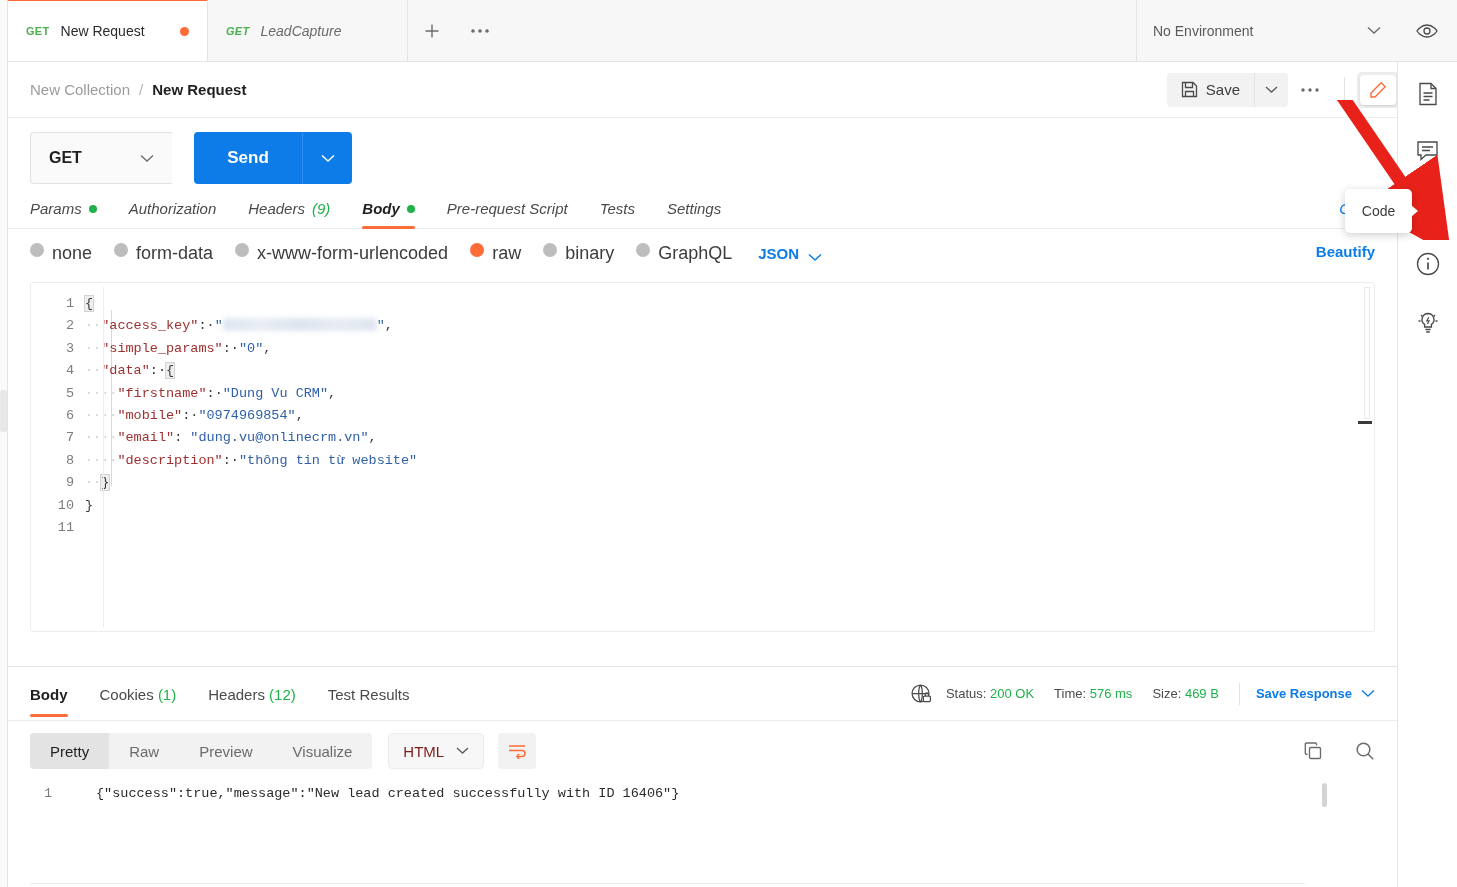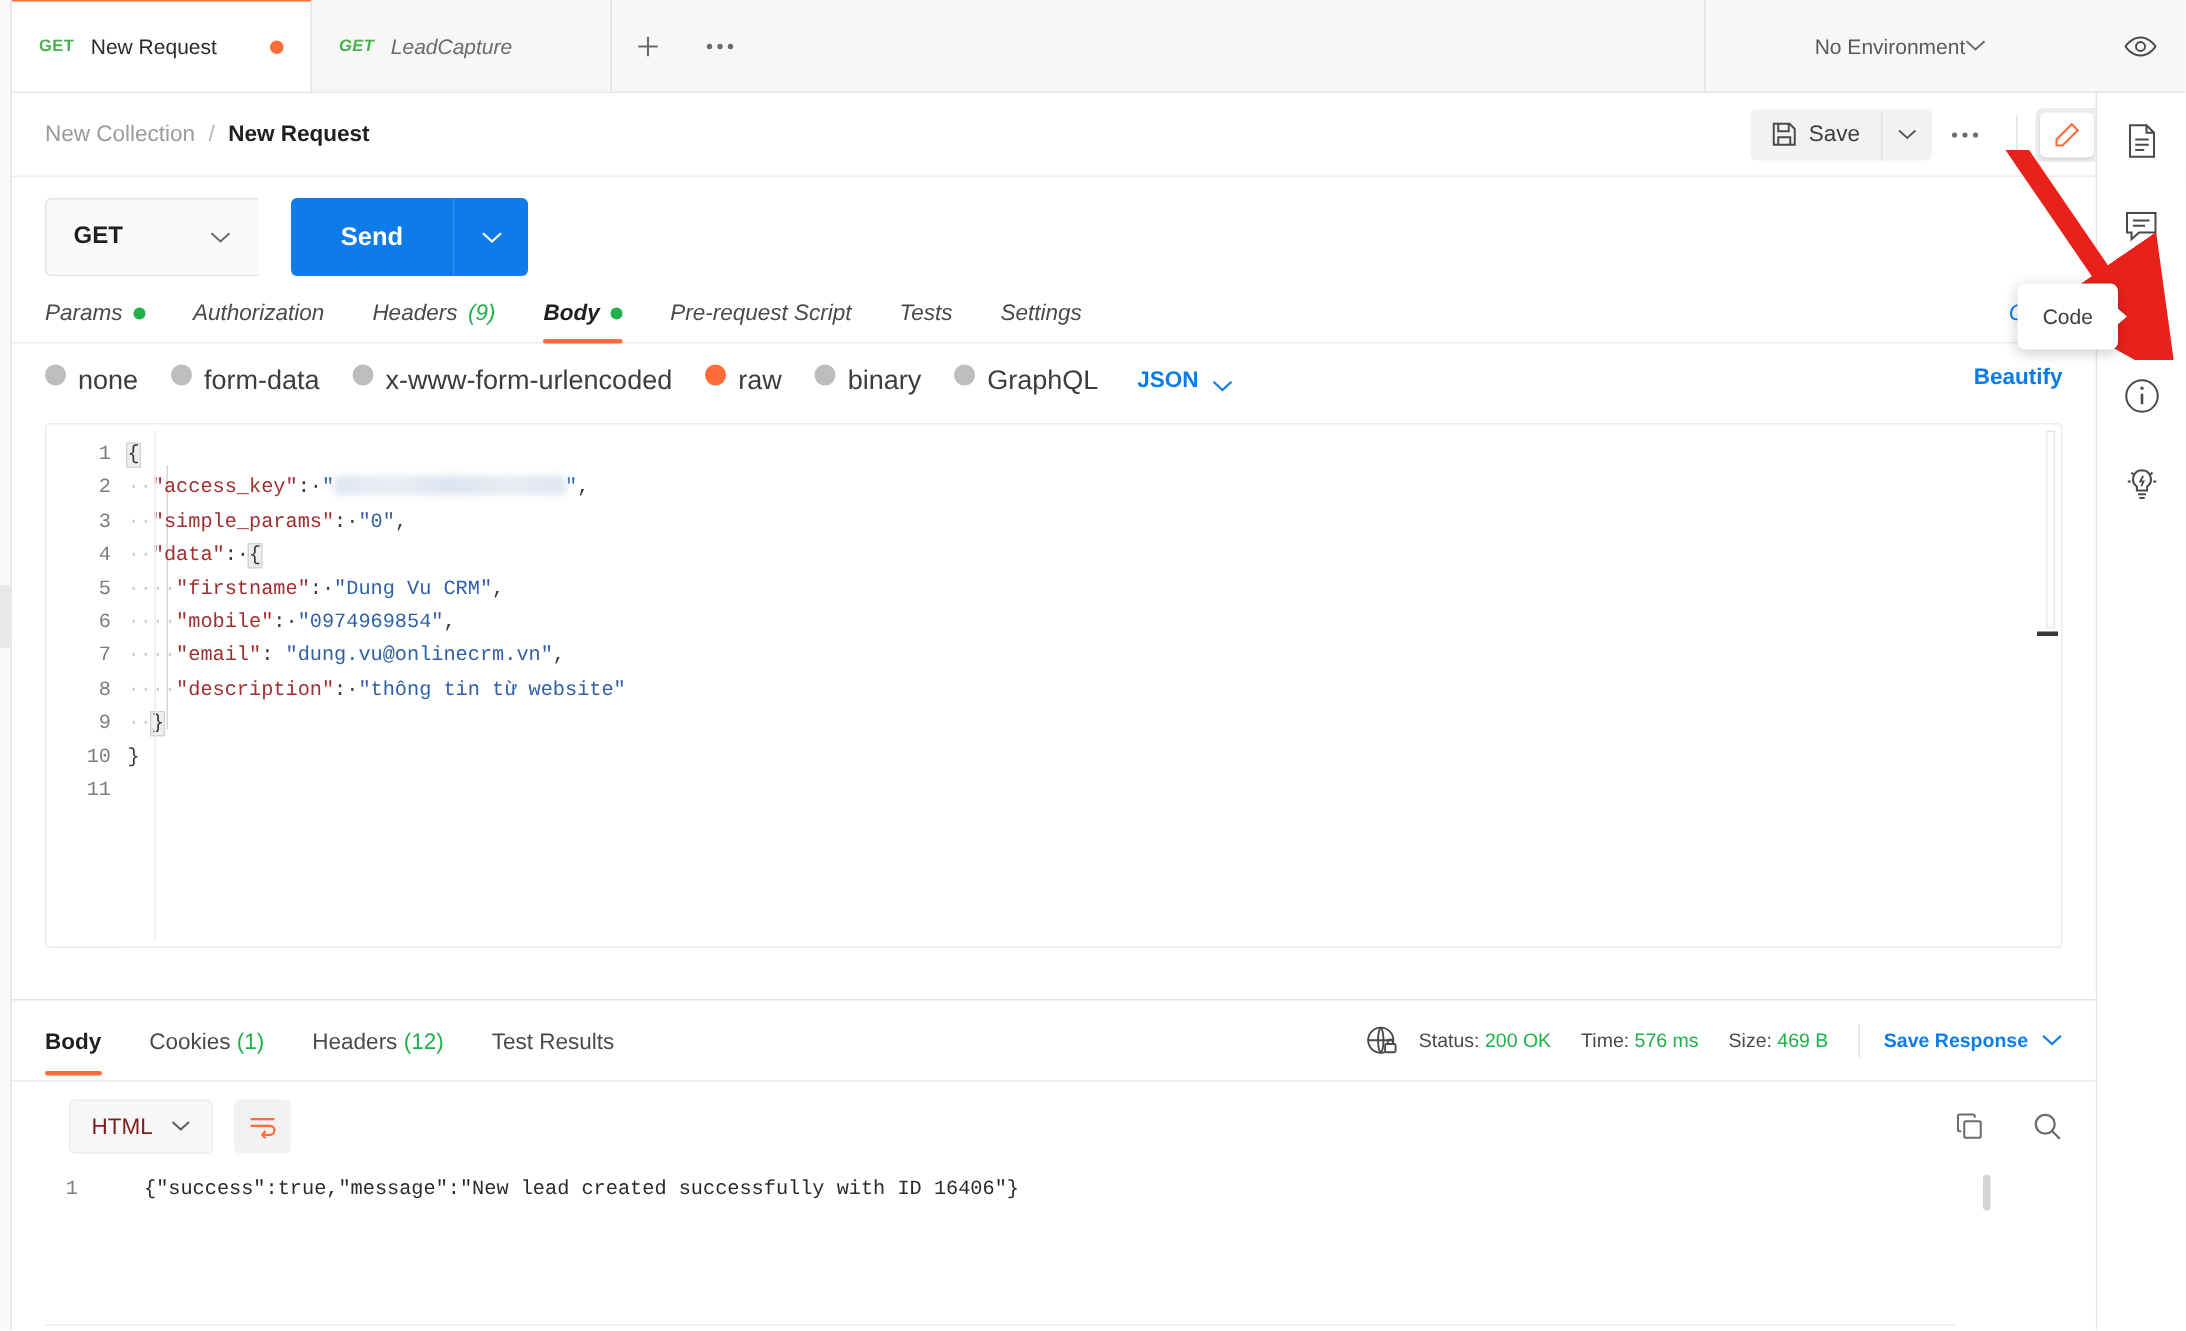--- a/index.html
+++ b/index.html
@@ -46,21 +46,21 @@
     width:9px; height:9px; border-radius:50%; background:#ff6c37; margin-left:20px;
   }
   .tab-plus, .tab-dots {
     display:flex; align-items:center; justify-content:center;
     width:48px; color:#6b6b6b; cursor:pointer; font-size:22px;
   }
   .tab-dots { font-size:12px; letter-spacing:1px; }
   .tabbar-spacer { flex:1; border-right:1px solid #e4e4e4; }
 
   .env-select {
-    display:flex; align-items:center; justify-content:center;
+    display:flex; align-items:center; justify-content:space-between;
     width:260px; padding:0 16px; font-size:14px; color:#5a5a5a; cursor:pointer;
   }
   .env-eye {
     display:flex; align-items:center; justify-content:center;
     width:60px; cursor:pointer;
   }
 
   
   .crumbrow {
     position:absolute; left:8px; top:62px; right:0; height:56px;
@@ -546,20 +546,26 @@
           <span class="saveresp">
             <span>Save Response</span>
             <svg width="14" height="9" viewBox="0 0 14 9" fill="none" stroke="#0d7ce8" stroke-width="1.4">
                 <path d="M1 1.5L7 7l6-5.5"></path>
               </svg>
           </span>
         </div>
       </div>
 
       <div class="resptools">
+        <div class="segbar">
+          <div class="seg on">Pretty</div>
+          <div class="seg">Raw</div>
+          <div class="seg">Preview</div>
+          <div class="seg">Visualize</div>
+        </div>
         <div class="fmtsel">
           <span>HTML</span>
           <svg width="13" height="8" viewBox="0 0 13 8" fill="none" stroke="#5a5a5a" stroke-width="1.3">
               <path d="M1 1l5.5 5L12 1"></path>
             </svg>
         </div>
         <div class="wrapbtn">
           <svg width="20" height="16" viewBox="0 0 20 16" fill="none" stroke="#ff6c37" stroke-width="1.5">
             <path d="M2 3h16M2 7.5h13a3 3 0 010 6h-5"></path>
               <path d="M12 11l-2.2 2.5L12 16" stroke-width="1.4"></path>

